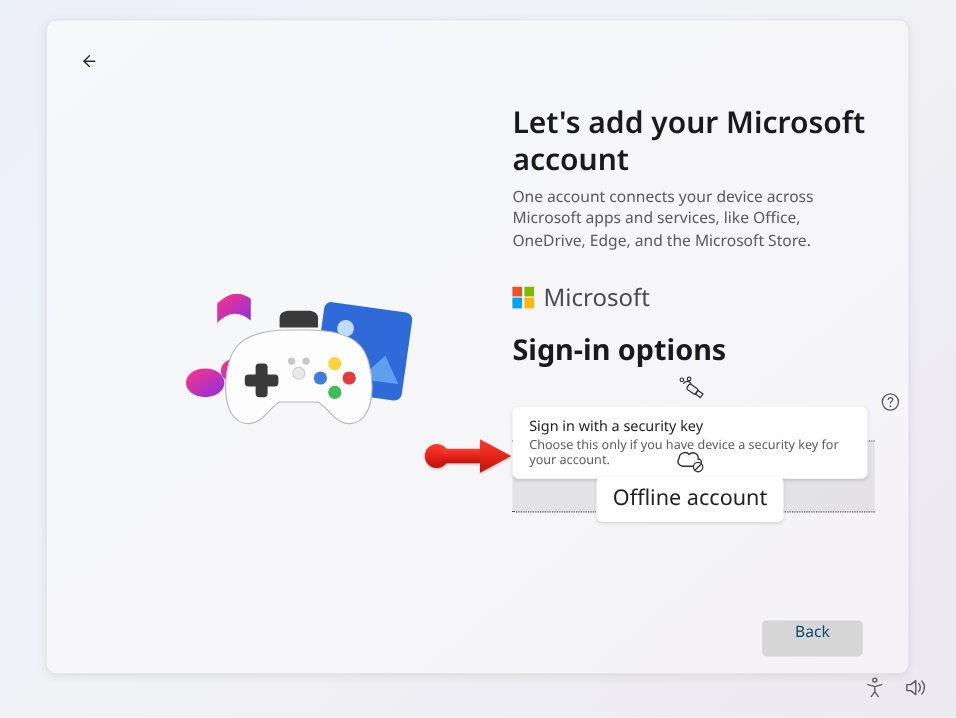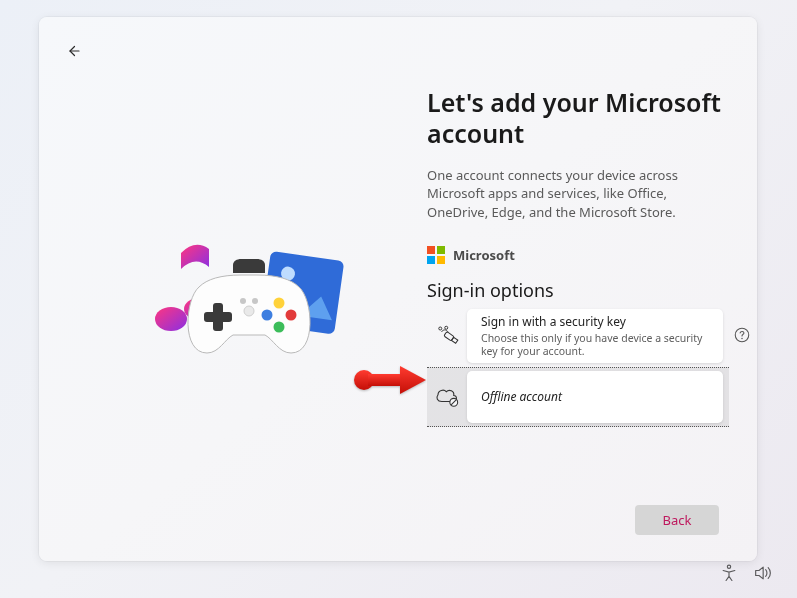--- a/index.html
+++ b/index.html
@@ -35,64 +35,65 @@
     position: absolute;
     left: 388px;
     top: 70px;
     width: 302px;
   }
   .title {
     font-size: 25px;
     font-weight: 600;
     color: #1a1a1a;
     line-height: 1.25;
-    margin-bottom: 16px;
+    margin-bottom: 4px;
   }
   .subtitle {
     font-size: 13px;
     color: #5a5a5a;
     line-height: 1.45;
     margin-bottom: 24px;
   }
   .ms-brand {
     display:flex; align-items:center; gap:8px;
     margin-bottom: 14px;
   }
   .ms-logo { width:18px; height:18px; display:grid; grid-template-columns:1fr 1fr; grid-template-rows:1fr 1fr; gap:1.5px; }
   .ms-logo div { width:100%; height:100%; }
   .ms-logo .r{background:#f25022;} .ms-logo .g{background:#7fba00;}
   .ms-logo .b{background:#00a4ef;} .ms-logo .y{background:#ffb900;}
-  .ms-text { font-size:13px; font-weight:700; color:#4b4b4b; }
+  .ms-text { font-size:20px; font-weight:400; color:#4b4b4b; }
   .signin-h {
-    font-size:18px; font-weight:400; color:#1a1a1a;
+    font-size:24px; font-weight:700; color:#1a1a1a;
   }
 
   .opt-row {
     position: relative;
-    display:flex; 
+    display:flex; align-items:center;
     min-height: 56px;
     padding: 4px 0;
+    flex-direction: column;
   }
   .opt-icon {
     width: 40px;
     display:flex; align-items:center; justify-content:center;
     flex-shrink:0;
   }
   .opt-card {
     flex:1;
     background:#ffffff;
     border-radius:5px;
     box-shadow: 0 1px 3px rgba(0,0,0,0.12);
     padding: 8px 14px;
     display:flex; flex-direction:column; justify-content:center;
   }
   .opt-card .t1 { font-size:12px; color:#232323; line-height:1.3; }
   .opt-card .t2 { font-size:10.5px; color:#5d5d5d; line-height:1.25; margin-top:2px; }
   .opt-single .opt-card { min-height:38px; }
-  .opt-single .opt-card .t1 { font-size:12px;font-style:italic; }
+  .opt-single .opt-card .t1 { font-size:18px; }
 
   .opt-highlight {
     position:absolute;
     left: 388px;
     top: 350px;
     width: 302px;
     height: 60px;
     background: rgba(0,0,0,0.07);
     border-top: 1px dotted #555;
     border-bottom: 1px dotted #555;
@@ -107,28 +108,28 @@
   .opt-options {
     position:absolute;
     left:388px;
     top: 288px;
     width: 296px;
   }
 
   .back-footer {
     position:absolute;
     right: 38px;
-    bottom: 26px;
+    bottom: 14px;
     width: 84px;
     height: 30px;
     background:#d6d6d6;
     border-radius:4px;
-    display:flex; align-items:center; justify-content:center;
+    display:flex; justify-content:center;
     font-size:13px;
-    color:#be185d;
+    color:#0c4a6e;
     cursor:pointer;
   }
 
   
   .illus {
     position:absolute;
     left: 90px;
     top: 216px;
     width: 230px;
     height: 160px;

